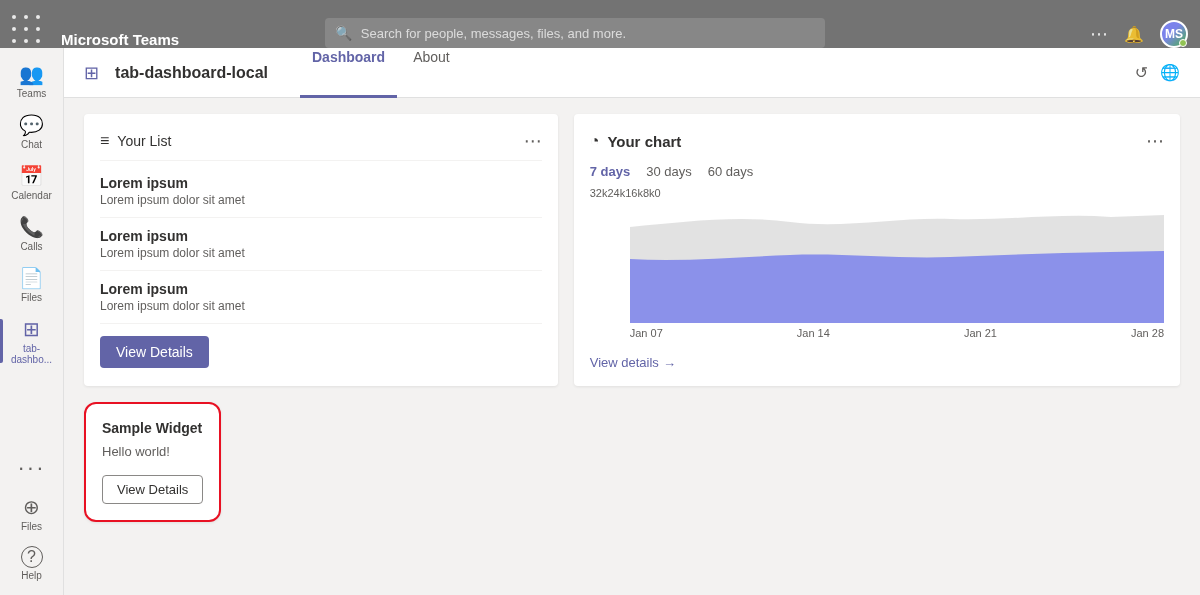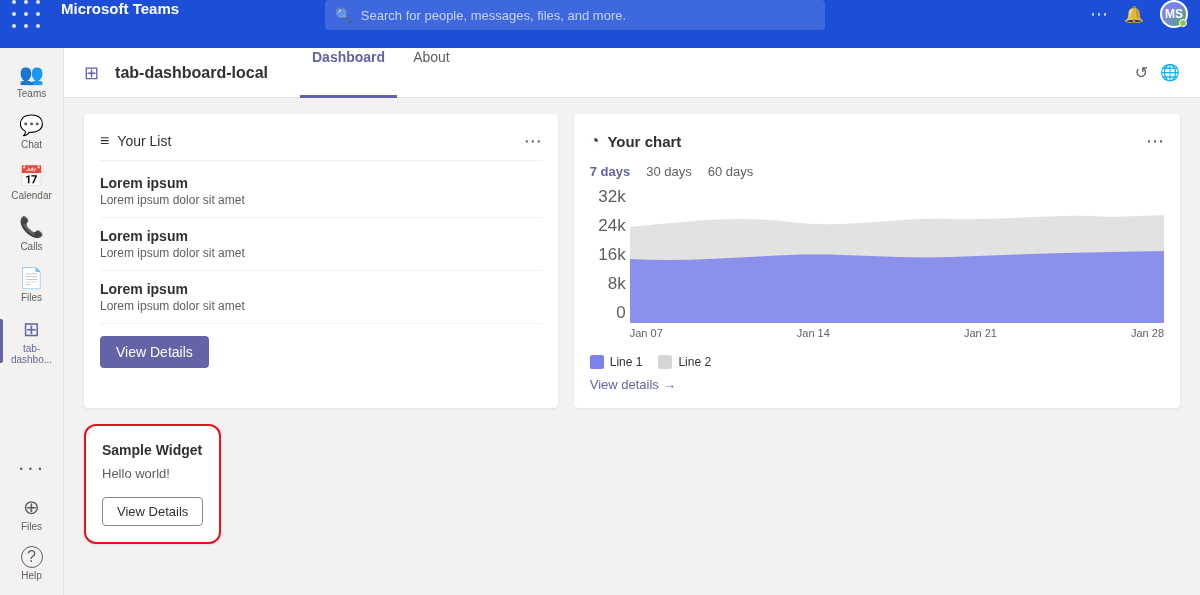--- a/index.html
+++ b/index.html
@@ -1,23 +1,23 @@
 <!DOCTYPE html>
 <html><head>
   <meta charset="utf-8">
   <style>
     * { box-sizing: border-box; margin: 0; padding: 0; }
     body { font-family: 'Segoe UI', Arial, sans-serif; background: #f3f2f1; display: flex; flex-direction: column; height: 595px; overflow: hidden; }
 
     
     .topbar {
-      background: #1d4ed8;
+      background: #737373;
       height: 48px;
       display: flex;
-      align-items: flex-start;
+      align-items: flex-end;
       padding: 0 12px;
       gap: 12px;
       flex-shrink: 0;
     }
     .topbar-grid {
       display: grid;
       grid-template-columns: 9px 9px 9px;
       grid-template-rows: 9px 9px 9px;
       gap: 3px;
       margin-right: 4px;
@@ -328,23 +328,23 @@
       height: 160px;
       margin: 8px 0;
     }
 
     .chart-y-labels {
       position: absolute;
       left: 0;
       top: 0; bottom: 24px;
       width: 36px;
       display: flex;
-      flex-direction: column;
+      flex-direction: row;
       justify-content: space-between;
-      font-size: 17px;
+      font-size: 11px;
       color: #605e5c;
       text-align: right;
     }
 
     .chart-area {
       position: absolute;
       left: 40px; right: 0; top: 0; bottom: 24px;
     }
 
     .chart-x-labels {
@@ -557,30 +557,20 @@
               </svg>
             </div>
             <div class="chart-x-labels">
               <span>Jan 07</span>
               <span>Jan 14</span>
               <span>Jan 21</span>
               <span>Jan 28</span>
             </div>
           </div>
 
-          <div class="chart-legend">
-            <div class="legend-item">
-              <div class="legend-swatch line1"></div>
-              <span>Line 1</span>
-            </div>
-            <div class="legend-item">
-              <div class="legend-swatch line2"></div>
-              <span>Line 2</span>
-            </div>
-          </div>
 
           <a class="view-details-link">
             <span>View details</span>
             <span>→</span>
           </a>
         </div>
 
       </div>
 
       <div class="dashboard-row">

